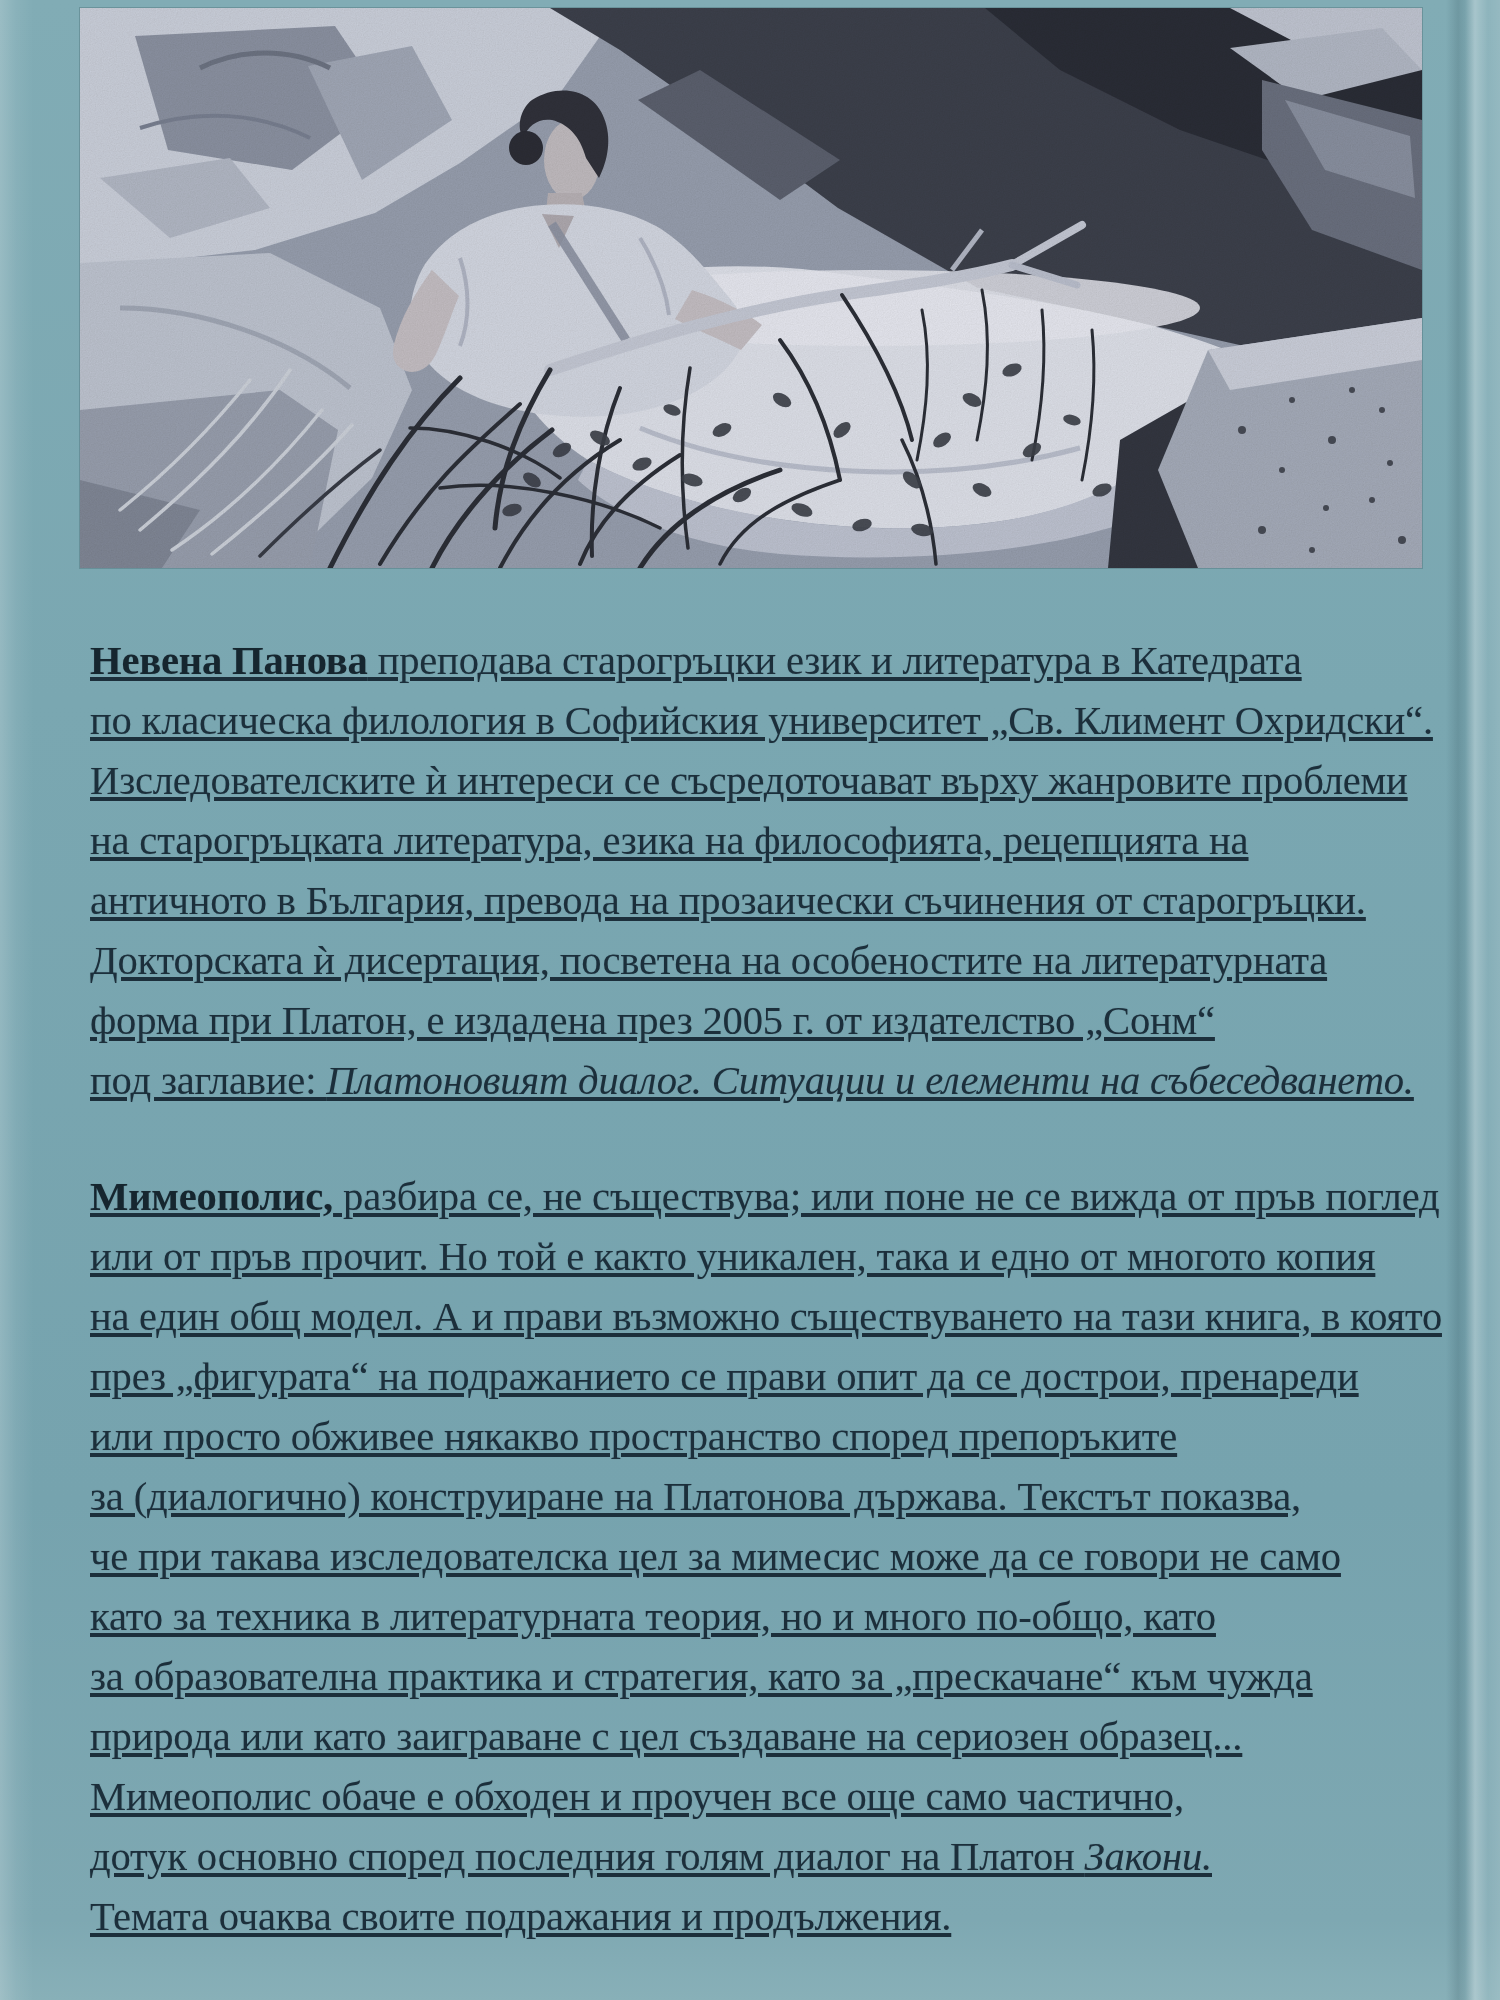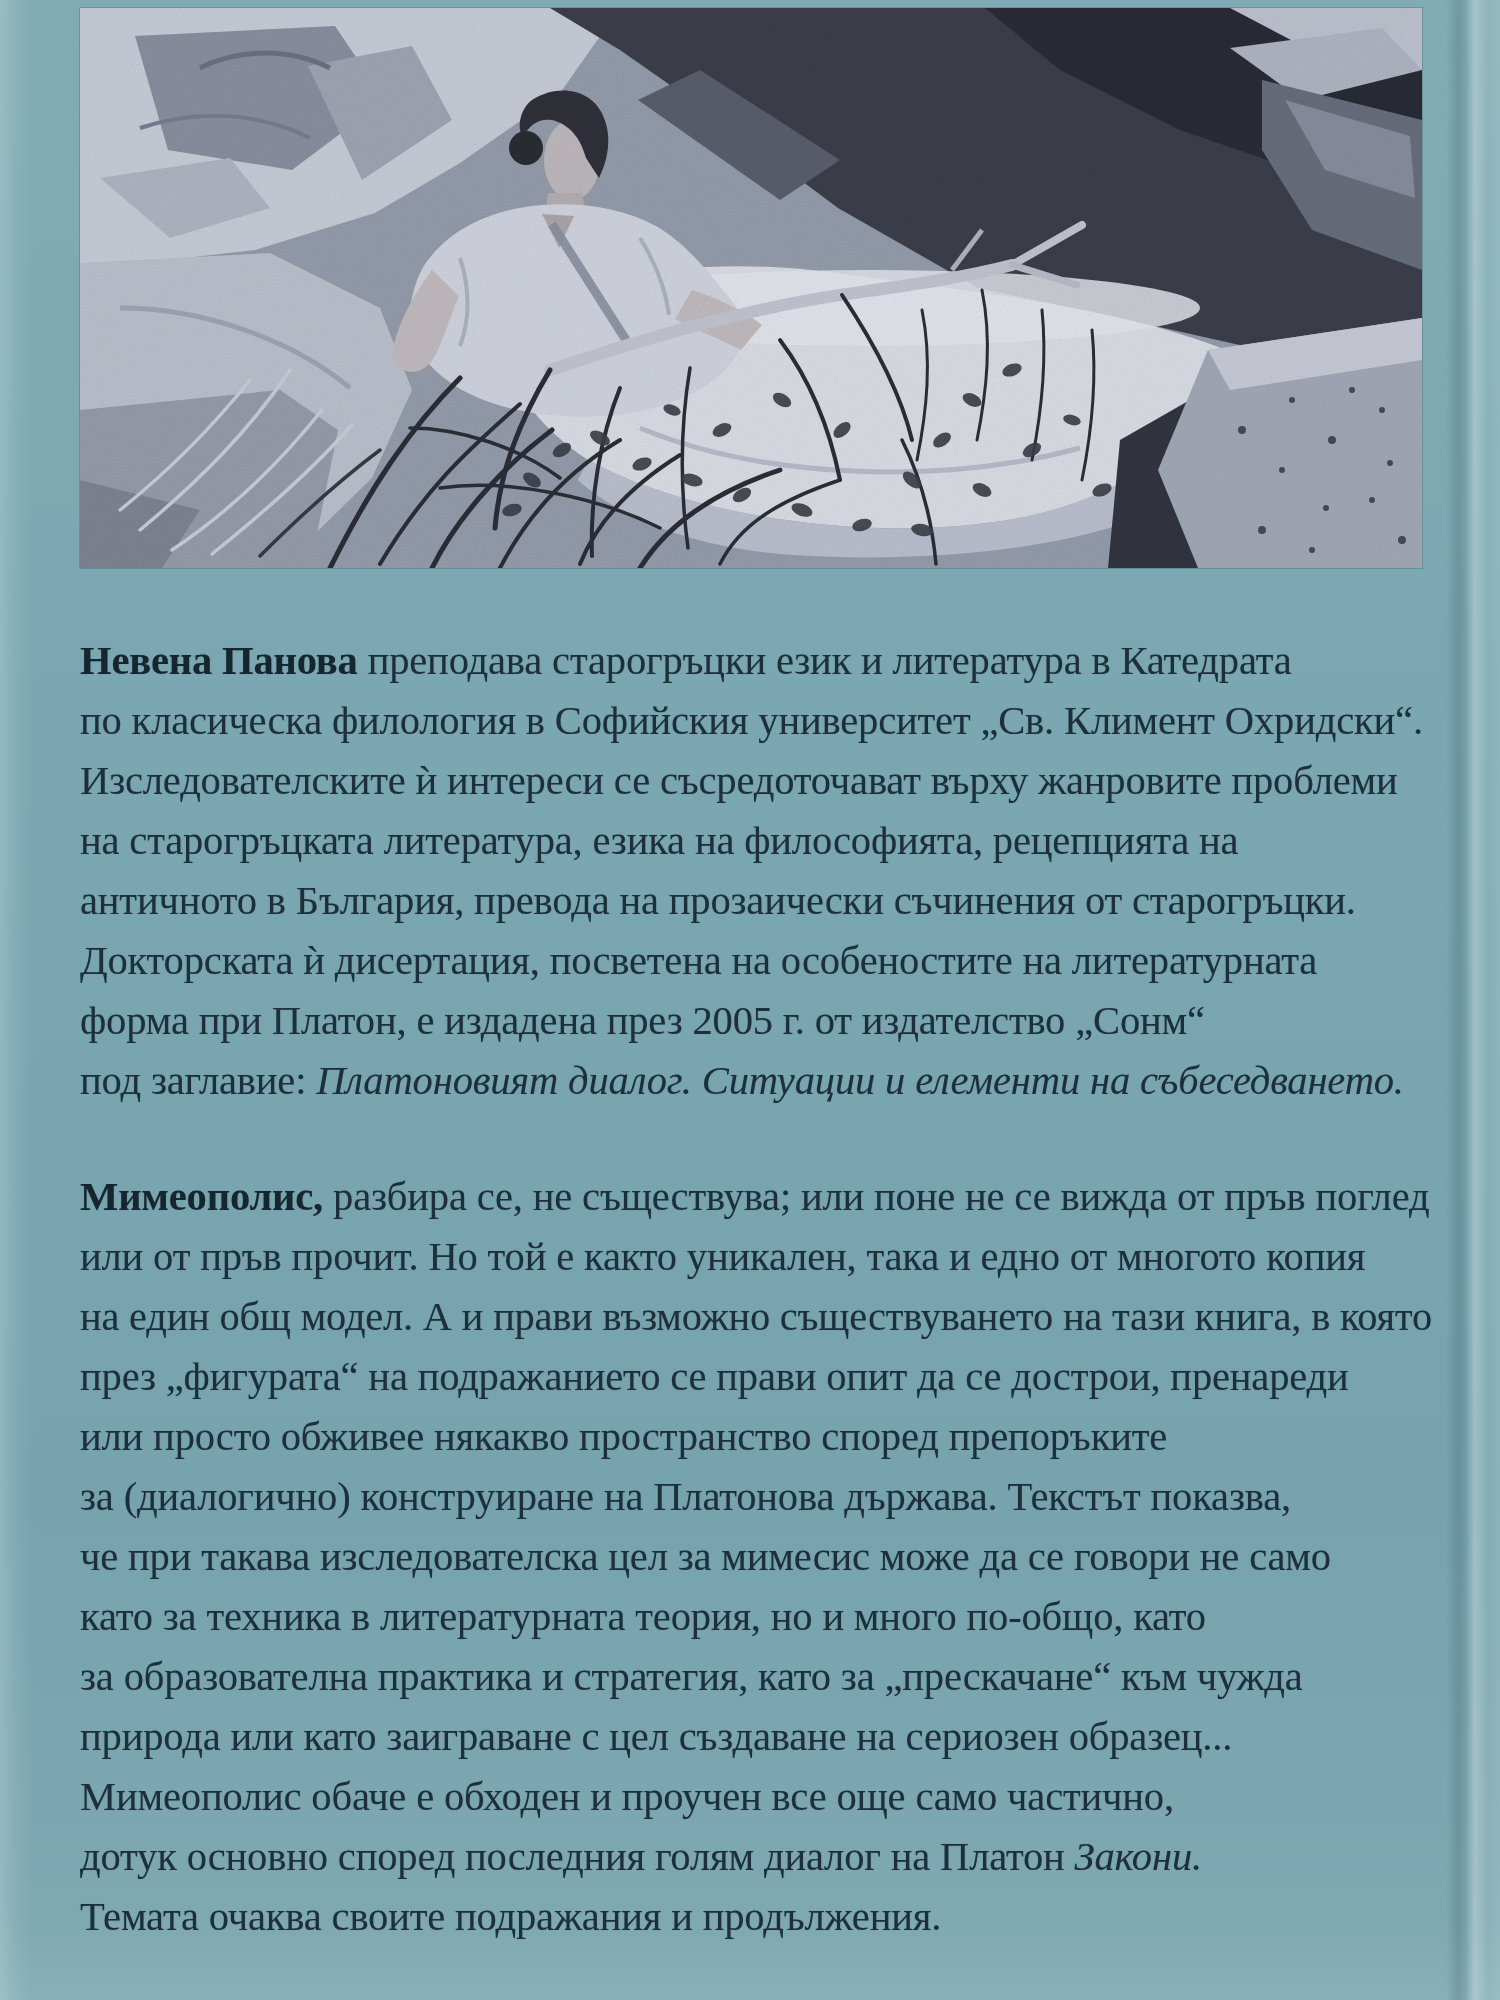--- a/index.html
+++ b/index.html
@@ -11,21 +11,21 @@
       linear-gradient(90deg, rgba(0,0,0,0) 1446px, rgba(20,50,60,0.16) 1458px, rgba(20,50,60,0.08) 1465px, rgba(255,255,255,0.30) 1475px, rgba(255,255,255,0.10) 1488px, rgba(255,255,255,0.16) 1500px),
       linear-gradient(180deg, #81ACB5 0%, #7AA7B1 35%, #76A3AE 75%, #7EA8B2 96%, #88B0B8 100%);
   }
   .photo{position:absolute;left:80px;top:8px;width:1342px;height:560px;box-shadow:0 0 0 1px rgba(40,70,80,0.25);}
   .photo svg{display:block;width:100%;height:100%;}
   .text-block{
     position:absolute;left:78px;top:630px;width:1365px;
     color:#1C2F3B;font-size:41px;line-height:60px;
     text-shadow:0 0 1px rgba(20,40,55,0.25);
   }
-  .para{margin:0 0 56px 2px;}
+  .para{margin:0 0 56px 12px;text-decoration:underline;}
   .line{white-space:nowrap;height:60px;}
   .seg{letter-spacing:-0.2px;}
   .seg.bold{font-weight:bold;color:#16262F;}
   .seg.italic{font-style:italic;}
 </style>
 </head>
 <body>
 
 <div class="cover">
 

